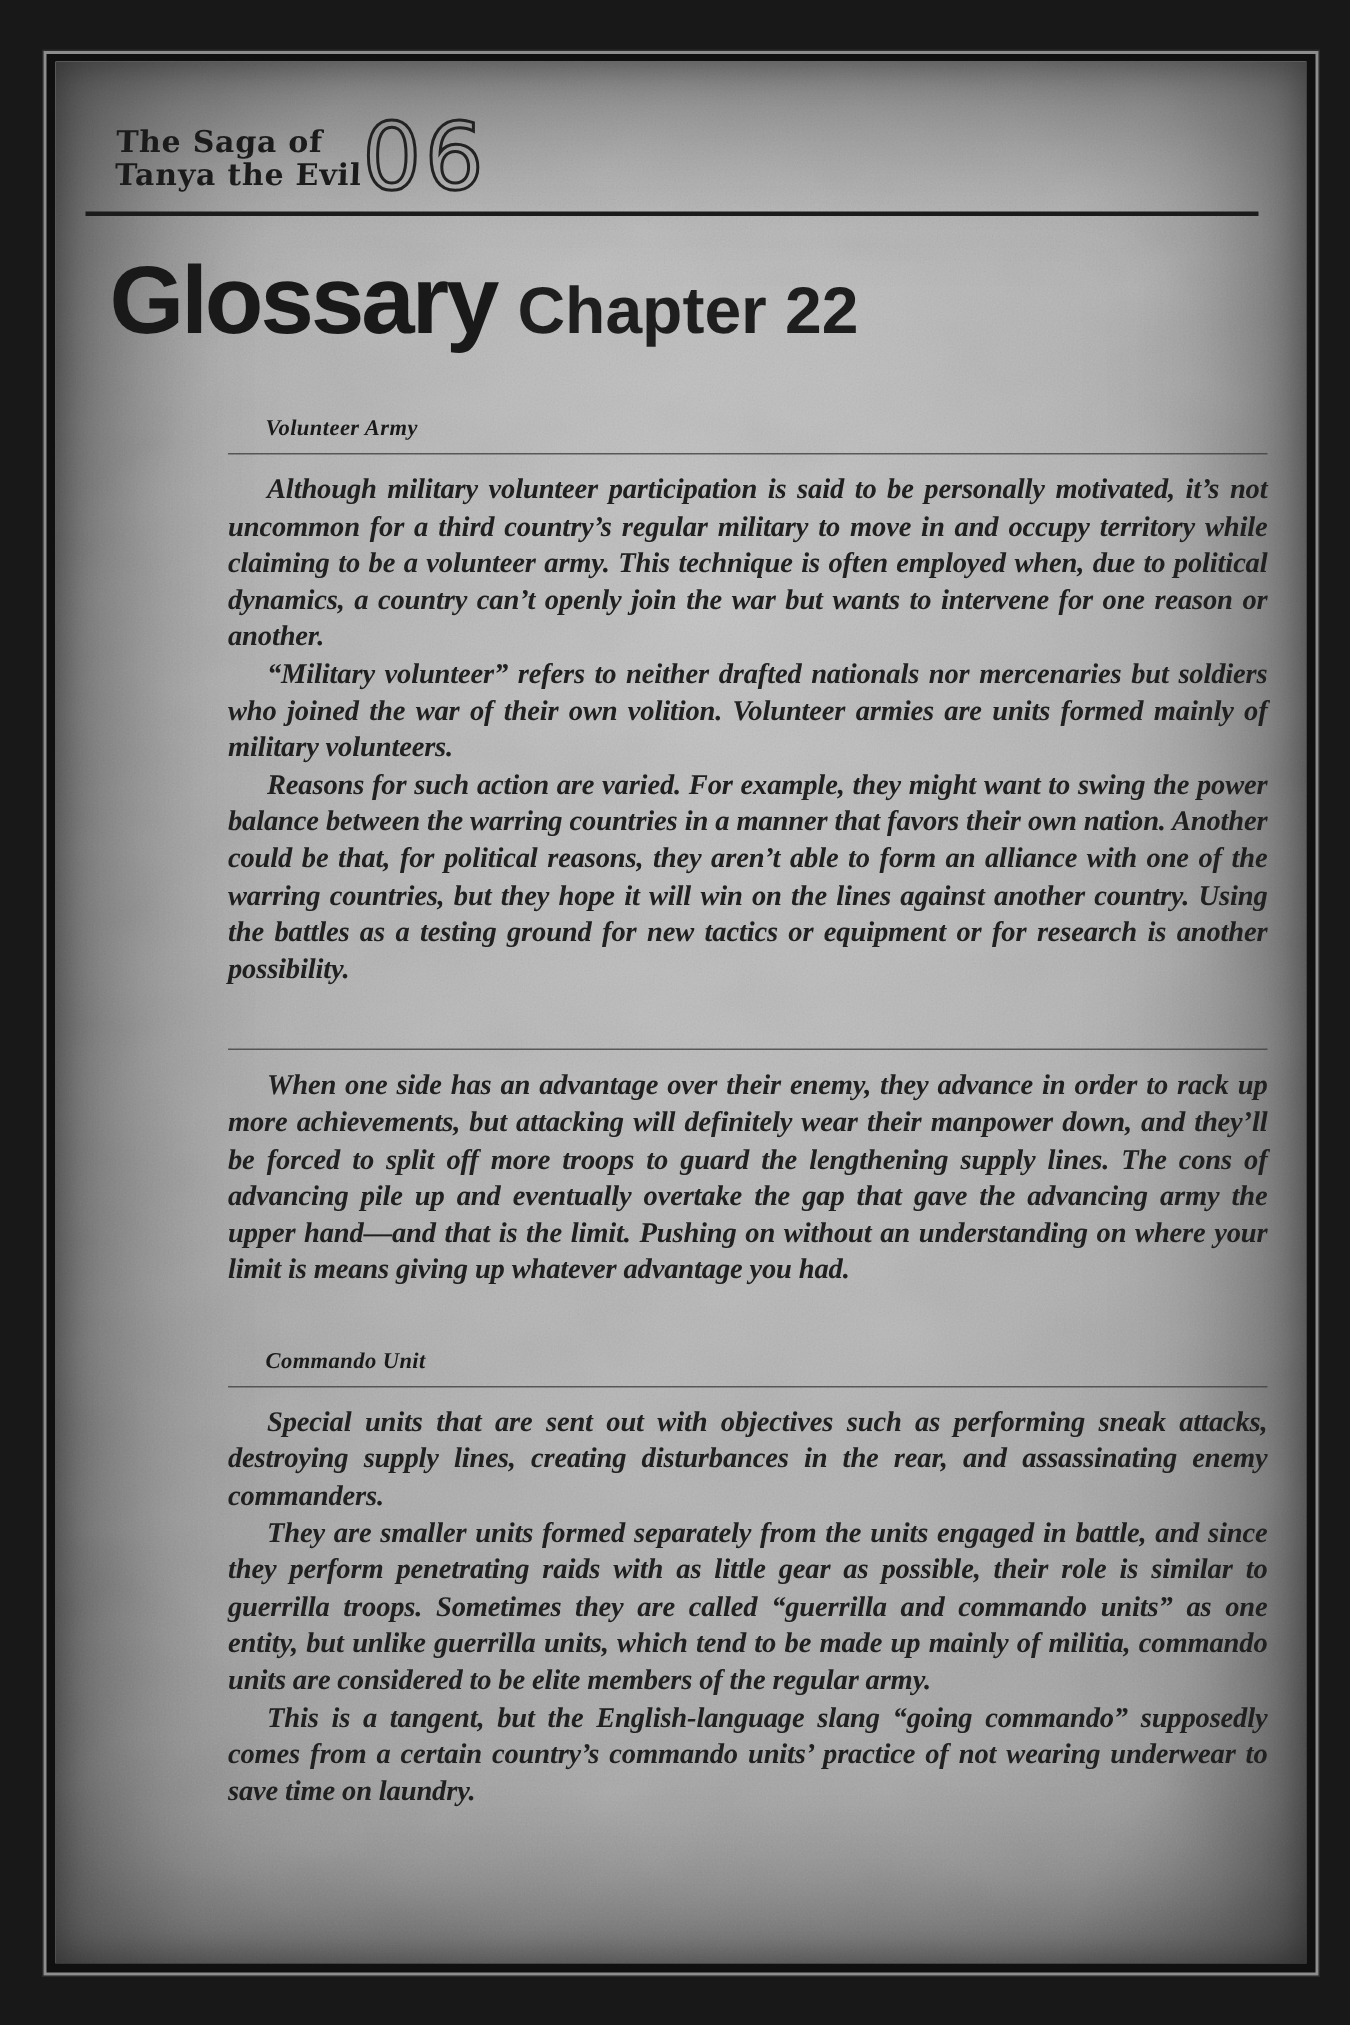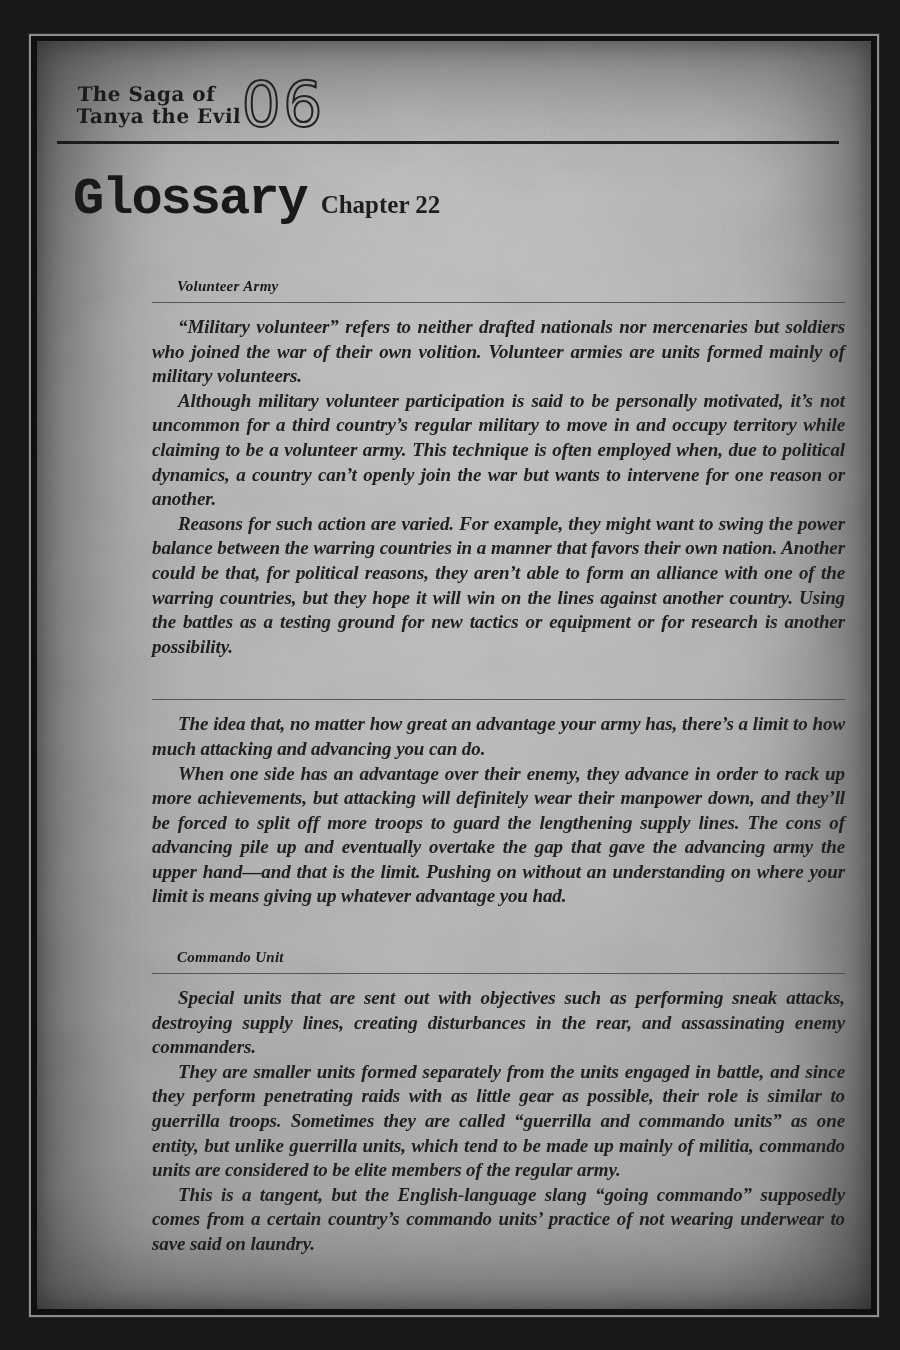--- a/index.html
+++ b/index.html
@@ -66,30 +66,30 @@
     margin:10px 0 0 -20px;
     width:calc(100% + 14px);
   }
   
   .title-row{
     display:flex;align-items:baseline;
     margin:14px 0 0 -4px;
   }
   .glossary-title{
     margin:0;
-    font-family:Liberation Mono, monospace;
+    font-family:Liberation Sans, sans-serif;
     font-weight:bold;
-    font-size:52px;line-height:84px;
+    font-size:64px;line-height:84px;
     letter-spacing:-2px;
     color:#191919;
   }
   .chapter-label{
-    font-family:Liberation Serif, serif;
+    font-family:Liberation Sans, sans-serif;
     font-weight:bold;
-    font-size:25px;
+    font-size:44px;
     margin-left:14px;
     color:#1e1e1e;
   }
   
   .entries{
     margin:36px 0 0 75px;
     width:693px;
   }
   .entry{margin:0 0 40px 0;}
   .entry-term{
@@ -151,37 +151,36 @@
         <div class="title-row">
           <h1 class="glossary-title">Glossary</h1>
           <span class="chapter-label">Chapter 22</span>
         </div>
 
         <main class="entries">
 
           <section class="entry">
             <h2 class="entry-term">Volunteer Army</h2>
             <div class="term-rule"></div>
+            <p>Although military volunteer participation is said to be personally motivated, it’s not uncommon for a third country’s regular military to move in and occupy territory while claiming to be a volunteer army. This technique is often employed when, due to political dynamics, a country can’t openly join the war but wants to intervene for one reason or another.</p>
             <p>“Military volunteer” refers to neither drafted nationals nor mercenaries but soldiers who joined the war of their own volition. Volunteer armies are units formed mainly of military volunteers.</p>
-            <p>Although military volunteer participation is said to be personally motivated, it’s not uncommon for a third country’s regular military to move in and occupy territory while claiming to be a volunteer army. This technique is often employed when, due to political dynamics, a country can’t openly join the war but wants to intervene for one reason or another.</p>
             <p>Reasons for such action are varied. For example, they might want to swing the power balance between the warring countries in a manner that favors their own nation. Another could be that, for political reasons, they aren’t able to form an alliance with one of the warring countries, but they hope it will win on the lines against another country. Using the battles as a testing ground for new tactics or equipment or for research is another possibility.</p>
           </section>
 
           <section class="entry">
             <div class="term-rule"></div>
-            <p>The idea that, no matter how great an advantage your army has, there’s a limit to how much attacking and advancing you can do.</p>
             <p>When one side has an advantage over their enemy, they advance in order to rack up more achievements, but attacking will definitely wear their manpower down, and they’ll be forced to split off more troops to guard the lengthening supply lines. The cons of advancing pile up and eventually overtake the gap that gave the advancing army the upper hand—and that is the limit. Pushing on without an understanding on where your limit is means giving up whatever advantage you had.</p>
           </section>
 
           <section class="entry">
             <h2 class="entry-term">Commando Unit</h2>
             <div class="term-rule"></div>
             <p>Special units that are sent out with objectives such as performing sneak attacks, destroying supply lines, creating disturbances in the rear, and assassinating enemy commanders.</p>
             <p>They are smaller units formed separately from the units engaged in battle, and since they perform penetrating raids with as little gear as possible, their role is similar to guerrilla troops. Sometimes they are called “guerrilla and commando units” as one entity, but unlike guerrilla units, which tend to be made up mainly of militia, commando units are considered to be elite members of the regular army.</p>
-            <p>This is a tangent, but the English-language slang “going commando” supposedly comes from a certain country’s commando units’ practice of not wearing underwear to save said on laundry.</p>
+            <p>This is a tangent, but the English-language slang “going commando” supposedly comes from a certain country’s commando units’ practice of not wearing underwear to save time on laundry.</p>
           </section>
 
         </main>
       </div>
 
     </div>
   </div>
 </div>
 
 </body></html>

